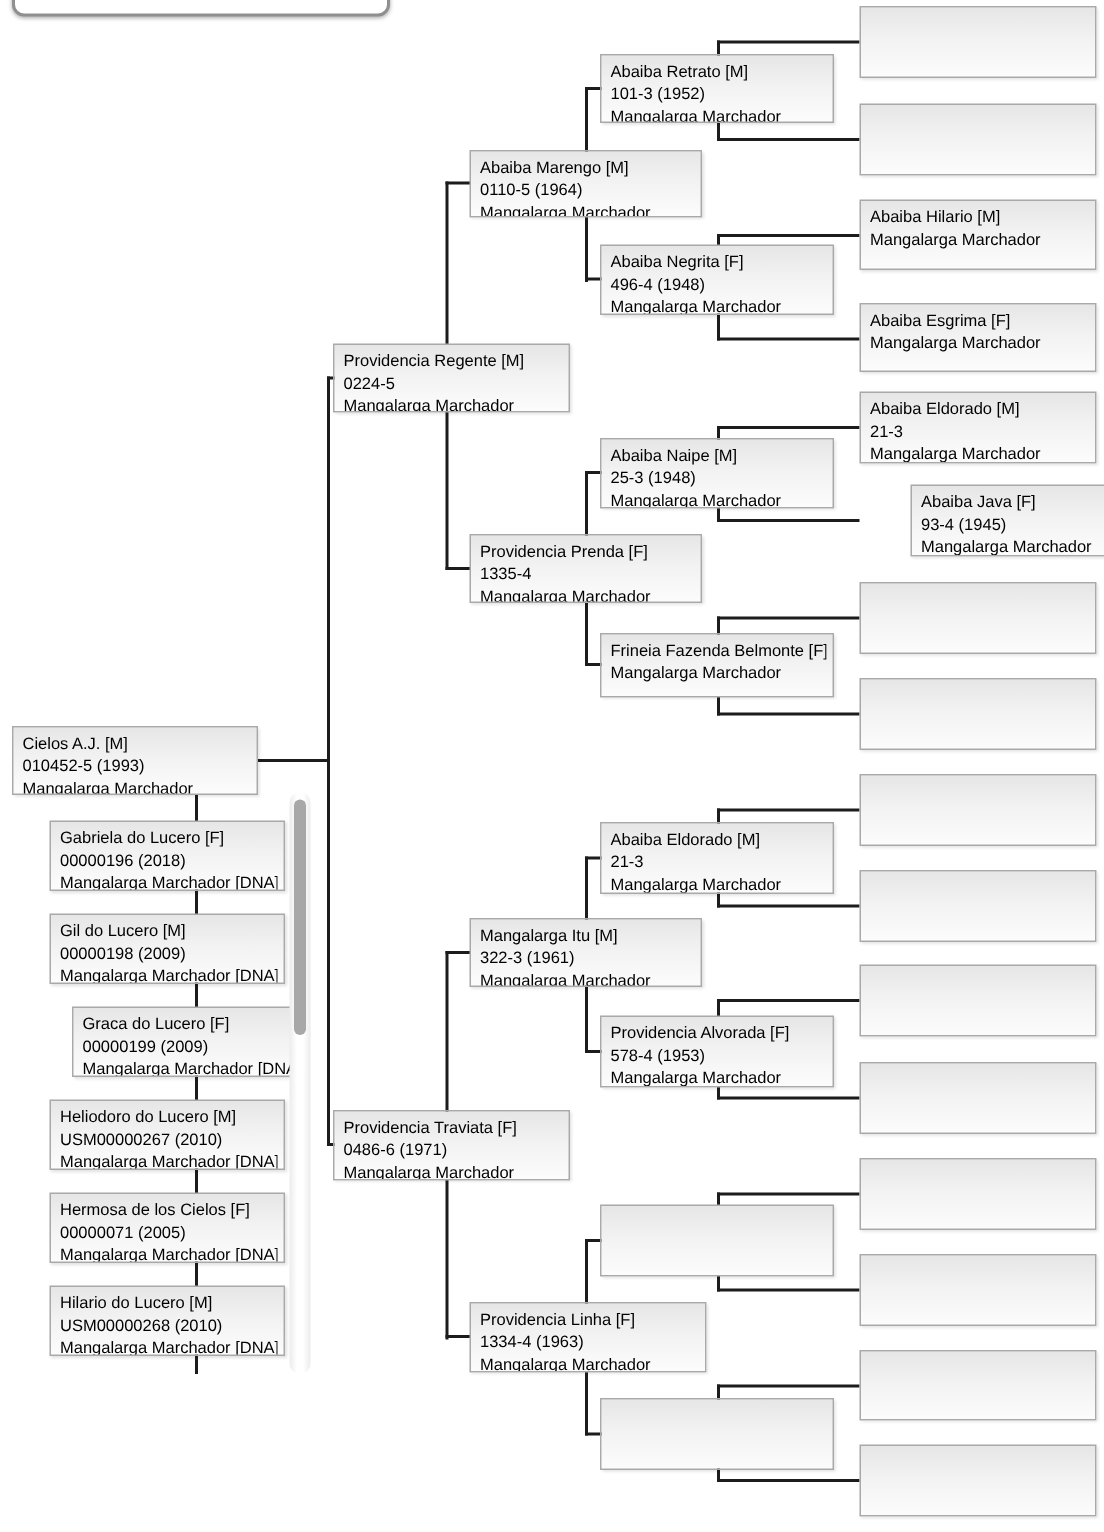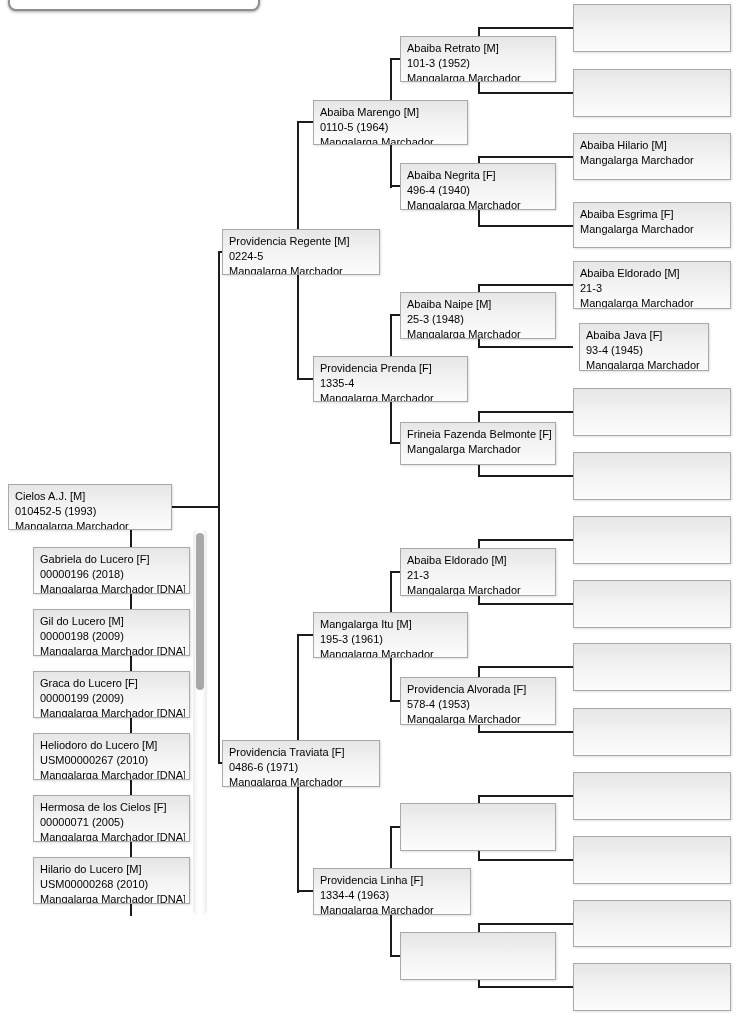--- a/index.html
+++ b/index.html
@@ -123,37 +123,37 @@
       <div class="tl">0110-5 (1964)</div>
       <div class="tl">Mangalarga Marchador</div>
     </div>
   <div class="node" style="left:313px;top:356px;width:155px;height:46px">
       <div class="tl">Providencia Prenda [F]</div>
       <div class="tl">1335-4</div>
       <div class="tl">Mangalarga Marchador</div>
     </div>
   <div class="node" style="left:313px;top:612px;width:155px;height:46px">
       <div class="tl">Mangalarga Itu [M]</div>
-      <div class="tl">195-3 (1961)</div>
+      <div class="tl">322-3 (1961)</div>
       <div class="tl">Mangalarga Marchador</div>
     </div>
   <div class="node" style="left:313px;top:868px;width:158px;height:47px">
       <div class="tl">Providencia Linha [F]</div>
       <div class="tl">1334-4 (1963)</div>
       <div class="tl">Mangalarga Marchador</div>
     </div>
 
   <div class="node" style="left:400px;top:36px;width:156px;height:46px">
       <div class="tl">Abaiba Retrato [M]</div>
       <div class="tl">101-3 (1952)</div>
       <div class="tl">Mangalarga Marchador</div>
     </div>
   <div class="node" style="left:400px;top:163px;width:156px;height:47px">
       <div class="tl">Abaiba Negrita [F]</div>
-      <div class="tl">496-4 (1940)</div>
+      <div class="tl">496-4 (1948)</div>
       <div class="tl">Mangalarga Marchador</div>
     </div>
   <div class="node" style="left:400px;top:292px;width:156px;height:47px">
       <div class="tl">Abaiba Naipe [M]</div>
       <div class="tl">25-3 (1948)</div>
       <div class="tl">Mangalarga Marchador</div>
     </div>
   <div class="node" style="left:400px;top:422px;width:156px;height:43px">
       <div class="tl">Frineia Fazenda Belmonte [F]</div>
       <div class="tl">Mangalarga Marchador</div>
@@ -179,21 +179,21 @@
     </div>
   <div class="node" style="left:573px;top:202px;width:158px;height:46px">
       <div class="tl">Abaiba Esgrima [F]</div>
       <div class="tl">Mangalarga Marchador</div>
     </div>
   <div class="node" style="left:573px;top:261px;width:158px;height:48px">
       <div class="tl">Abaiba Eldorado [M]</div>
       <div class="tl">21-3</div>
       <div class="tl">Mangalarga Marchador</div>
     </div>
-  <div class="node" style="left:579px;top:323px;width:130px;height:48px">
+  <div class="node" style="left:607px;top:323px;width:130px;height:48px">
       <div class="tl">Abaiba Java [F]</div>
       <div class="tl">93-4 (1945)</div>
       <div class="tl">Mangalarga Marchador</div>
     </div>
   <div class="node" style="left:573px;top:388px;width:158px;height:48px"></div>
   <div class="node" style="left:573px;top:452px;width:158px;height:48px"></div>
   <div class="node" style="left:573px;top:516px;width:158px;height:48px"></div>
   <div class="node" style="left:573px;top:580px;width:158px;height:48px"></div>
   <div class="node" style="left:573px;top:643px;width:158px;height:48px"></div>
   <div class="node" style="left:573px;top:708px;width:158px;height:48px"></div>
@@ -205,21 +205,21 @@
   <div class="node" style="left:33px;top:547px;width:157px;height:47px">
       <div class="tl">Gabriela do Lucero [F]</div>
       <div class="tl">00000196 (2018)</div>
       <div class="tl">Mangalarga Marchador [DNA]</div>
     </div>
   <div class="node" style="left:33px;top:609px;width:157px;height:47px">
       <div class="tl">Gil do Lucero [M]</div>
       <div class="tl">00000198 (2009)</div>
       <div class="tl">Mangalarga Marchador [DNA]</div>
     </div>
-  <div class="node" style="left:33px;top:671px;width:157px;height:47px">
+  <div class="node" style="left:48px;top:671px;width:157px;height:47px">
       <div class="tl">Graca do Lucero [F]</div>
       <div class="tl">00000199 (2009)</div>
       <div class="tl">Mangalarga Marchador [DNA]</div>
     </div>
   <div class="node" style="left:33px;top:733px;width:157px;height:47px">
       <div class="tl">Heliodoro do Lucero [M]</div>
       <div class="tl">USM00000267 (2010)</div>
       <div class="tl">Mangalarga Marchador [DNA]</div>
     </div>
   <div class="node" style="left:33px;top:795px;width:157px;height:47px">

